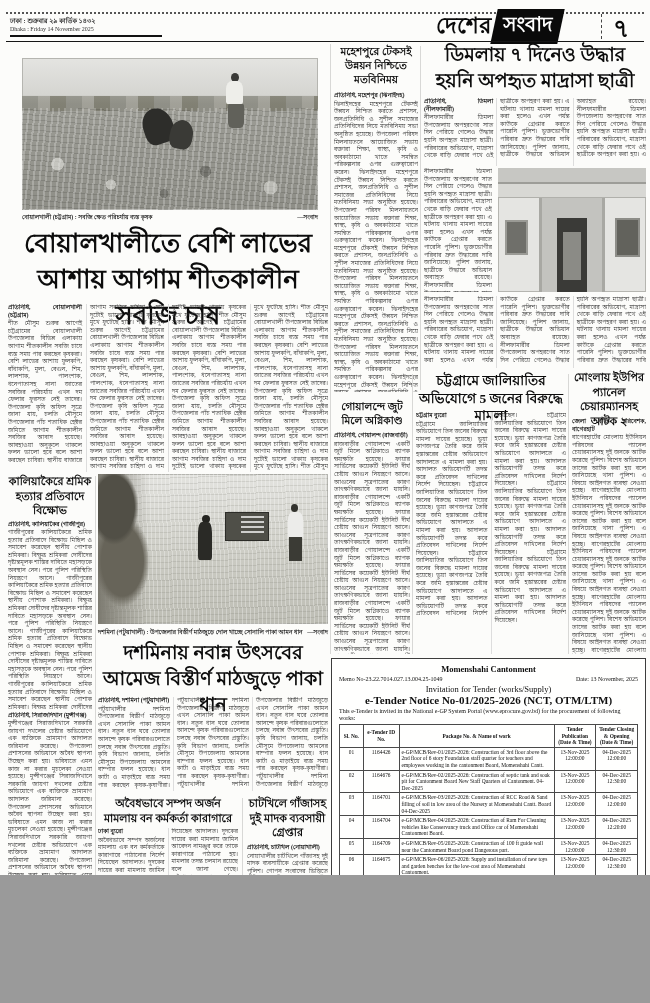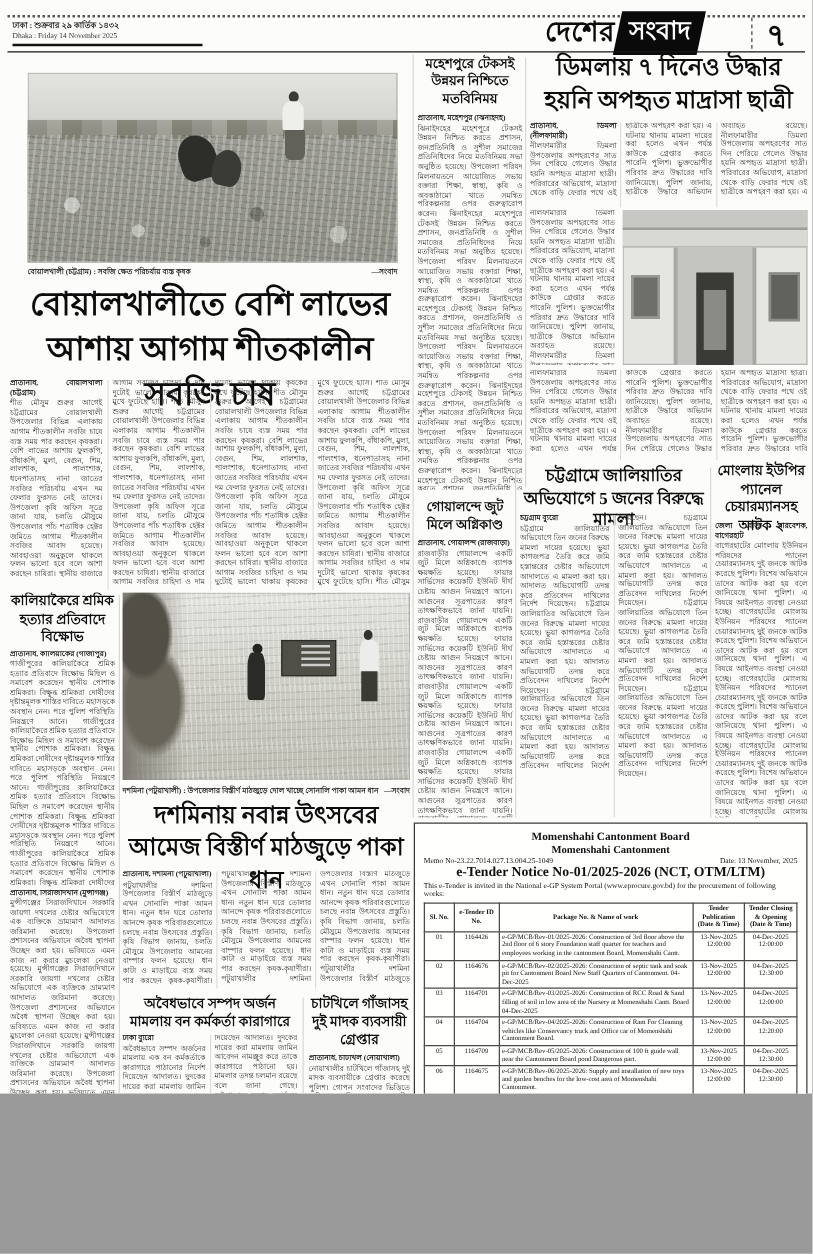--- a/index.html
+++ b/index.html
@@ -228,26 +228,26 @@
     <span>চট্টগ্রামে জালিয়াতির অভিযোগে তিন জনের বিরুদ্ধে মামলা দায়ের হয়েছে। ভুয়া কাগজপত্র তৈরি করে জমি হস্তান্তরের চেষ্টার অভিযোগে আদালতে এ মামলা করা হয়। আদালত অভিযোগটি তদন্ত করে প্রতিবেদন দাখিলের নির্দেশ দিয়েছেন। চট্টগ্রামে জালিয়াতির অভিযোগে তিন জনের বিরুদ্ধে মামলা দায়ের হয়েছে। ভুয়া কাগজপত্র তৈরি করে জমি হস্তান্তরের চেষ্টার অভিযোগে আদালতে এ মামলা করা হয়। আদালত অভিযোগটি তদন্ত করে প্রতিবেদন দাখিলের নির্দেশ দিয়েছেন। চট্টগ্রামে জালিয়াতির অভিযোগে তিন জনের বিরুদ্ধে মামলা দায়ের হয়েছে। ভুয়া কাগজপত্র তৈরি করে জমি হস্তান্তরের চেষ্টার অভিযোগে আদালতে এ মামলা করা হয়। আদালত অভিযোগটি তদন্ত করে প্রতিবেদন দাখিলের নির্দেশ দিয়েছেন। চট্টগ্রামে জালিয়াতির অভিযোগে তিন জনের বিরুদ্ধে মামলা দায়ের হয়েছে। ভুয়া কাগজপত্র তৈরি করে জমি হস্তান্তরের চেষ্টার অভিযোগে আদালতে এ মামলা করা হয়। আদালত অভিযোগটি তদন্ত করে প্রতিবেদন দাখিলের নির্দেশ দিয়েছেন। চট্টগ্রামে জালিয়াতির অভিযোগে তিন জনের বিরুদ্ধে মামলা দায়ের হয়েছে। ভুয়া কাগজপত্র তৈরি করে জমি হস্তান্তরের চেষ্টার অভিযোগে আদালতে এ মামলা করা হয়। আদালত অভিযোগটি তদন্ত করে প্রতিবেদন দাখিলের নির্দেশ দিয়েছেন। চট্টগ্রামে জালিয়াতির অভিযোগে তিন জনের বিরুদ্ধে মামলা দায়ের হয়েছে। ভুয়া কাগজপত্র তৈরি করে জমি হস্তান্তরের চেষ্টার অভিযোগে আদালতে এ মামলা করা হয়। আদালত অভিযোগটি তদন্ত করে প্রতিবেদন দাখিলের নির্দেশ দিয়েছেন।</span>
   </div>
 
   <div class="abs headline" style="left:572px;top:370px;width:74px;font-size:11px;line-height:14.5px">মোংলায় ইউপির প্যানেল চেয়ারম্যানসহ আটক ২</div>
   <div class="abs body-text" style="left:572px;top:418px;width:74px;height:236px">
     <span class="dateline">জেলা বার্তা পরিবেশক, বাগেরহাট</span>
     <span>বাগেরহাটের মোংলায় ইউনিয়ন পরিষদের প্যানেল চেয়ারম্যানসহ দুই জনকে আটক করেছে পুলিশ। বিশেষ অভিযানে তাদের আটক করা হয় বলে জানিয়েছে থানা পুলিশ। এ বিষয়ে আইনগত ব্যবস্থা নেওয়া হচ্ছে। বাগেরহাটের মোংলায় ইউনিয়ন পরিষদের প্যানেল চেয়ারম্যানসহ দুই জনকে আটক করেছে পুলিশ। বিশেষ অভিযানে তাদের আটক করা হয় বলে জানিয়েছে থানা পুলিশ। এ বিষয়ে আইনগত ব্যবস্থা নেওয়া হচ্ছে। বাগেরহাটের মোংলায় ইউনিয়ন পরিষদের প্যানেল চেয়ারম্যানসহ দুই জনকে আটক করেছে পুলিশ। বিশেষ অভিযানে তাদের আটক করা হয় বলে জানিয়েছে থানা পুলিশ। এ বিষয়ে আইনগত ব্যবস্থা নেওয়া হচ্ছে। বাগেরহাটের মোংলায় ইউনিয়ন পরিষদের প্যানেল চেয়ারম্যানসহ দুই জনকে আটক করেছে পুলিশ। বিশেষ অভিযানে তাদের আটক করা হয় বলে জানিয়েছে থানা পুলিশ। এ বিষয়ে আইনগত ব্যবস্থা নেওয়া হচ্ছে। বাগেরহাটের মোংলায় ইউনিয়ন পরিষদের প্যানেল চেয়ারম্যানসহ দুই জনকে আটক করেছে পুলিশ। বিশেষ অভিযানে তাদের আটক করা হয় বলে জানিয়েছে থানা পুলিশ। এ বিষয়ে আইনগত ব্যবস্থা নেওয়া হচ্ছে। বাগেরহাটের মোংলায় ইউনিয়ন পরিষদের প্যানেল চেয়ারম্যানসহ দুই জনকে আটক করেছে পুলিশ। বিশেষ অভিযানে তাদের আটক করা হয় বলে জানিয়েছে থানা পুলিশ। এ বিষয়ে আইনগত ব্যবস্থা নেওয়া হচ্ছে।</span>
   </div>
 
   <div class="tender">
-    <div class="t-org1">Momenshahi Cantonment Board</div>
     <div class="t-org2">Momenshahi Cantonment</div>
     <div class="t-memo">
       <span>Memo No-23.22.7014.027.13.004.25-1049</span>
       <span>Date: 13 November, 2025</span>
     </div>
+    <div class="t-inv">Invitation for Tender (works/Supply)</div>
     <div class="t-title">e-Tender Notice No-01/2025-2026 (NCT, OTM/LTM)</div>
     <div class="t-intro">This e-Tender is invited in the National e-GP System Portal (www.eprocure.gov.bd) for the procurement of following works:</div>
     <table class="t-table">
       <colgroup>
           <col style="width:8%">
           <col style="width:12%">
           <col style="width:52%">
           <col style="width:14%">
           <col style="width:14%">
         </colgroup>

